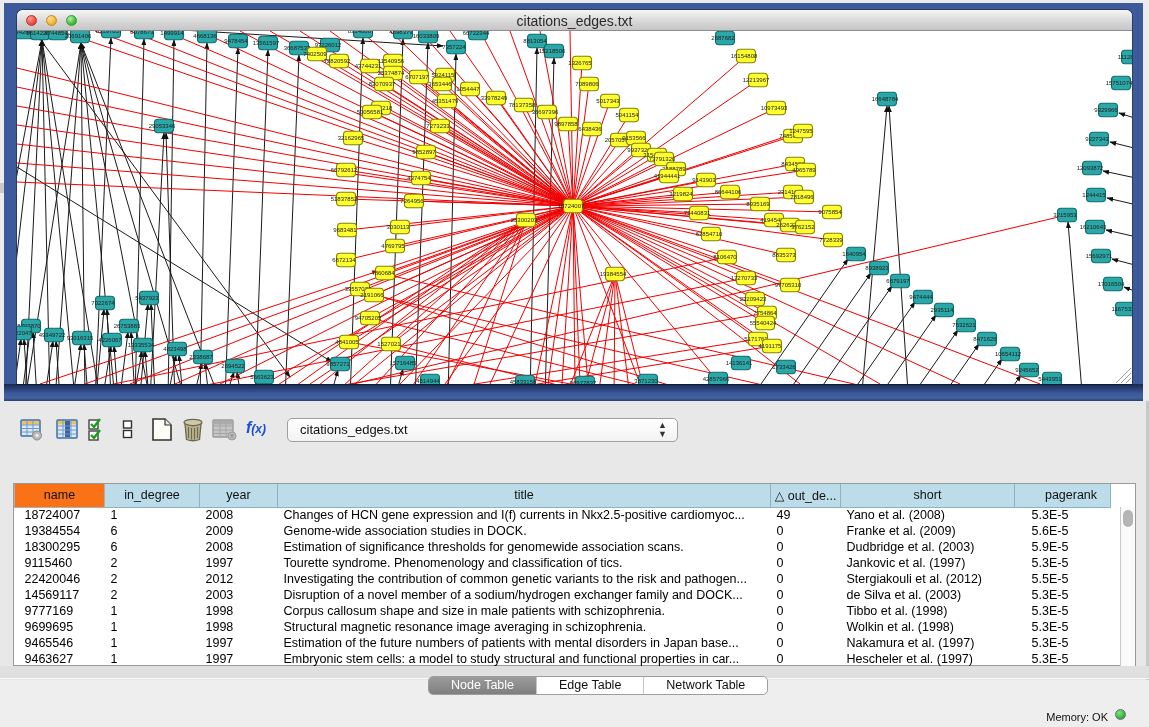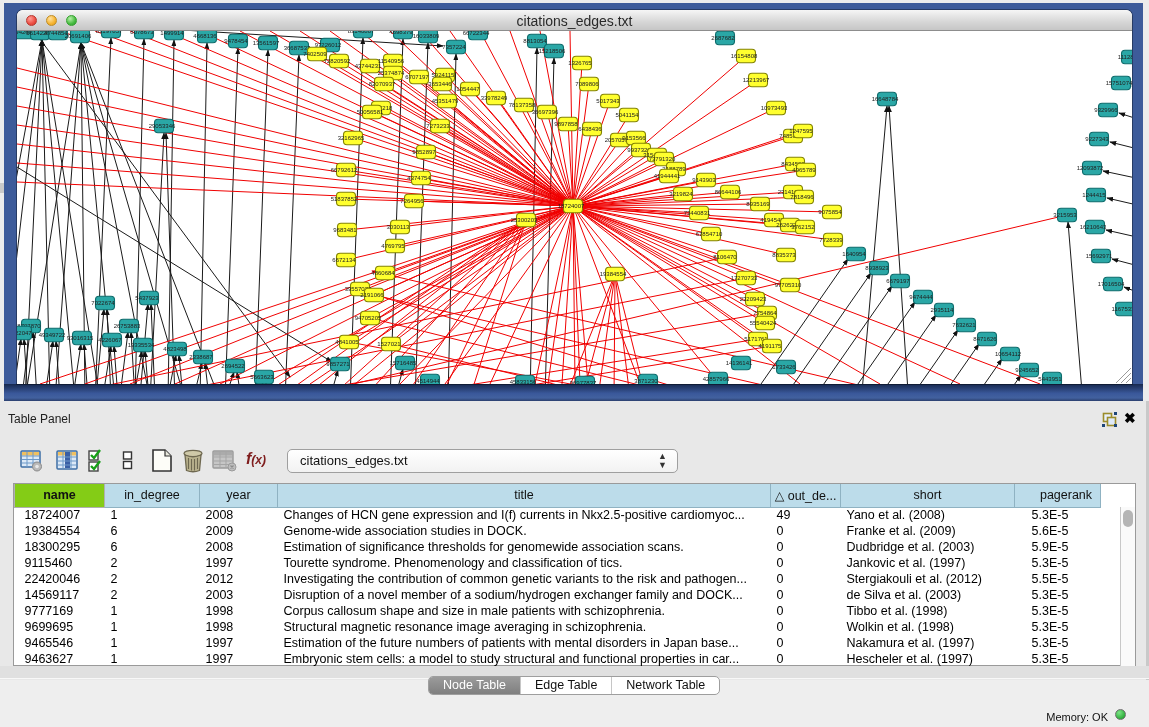--- a/index.html
+++ b/index.html
@@ -18,29 +18,29 @@
 #phead .pt { position:absolute; left:8px; top:11px; font-size:12px; color:#222; }
 #phead .fl { position:absolute; left:1102px; top:11px; }
 #phead .cx { position:absolute; left:1124px; top:9px; font-size:14px; font-weight:bold; color:#000; }
 #toolbar { position:relative; height:52px; background:#e8e8e8; }
 #toolbar svg.ic { position:absolute; top:17px; }
 #combo { position:absolute; left:287px; top:17px; width:391px; height:24px; background:linear-gradient(#fff,#f2f2f2); border:1px solid #9f9f9f; border-radius:5px; font-size:13px; color:#111; line-height:22px; padding-left:12px; }
 #combo .arr { position:absolute; right:10px; top:2px; font-size:9px; color:#333; line-height:9px; text-align:center; }
 #tablewrap { position:absolute; left:13px; top:82px; width:1123px; height:183px; background:#fff; border:1px solid #9a9a9a; }
 table { border-collapse:collapse; table-layout:fixed; width:1078px; font-size:12.5px; }
 th { background:#bcdcea; border:1px solid #8fb2c2; border-top:none; font-weight:normal; font-size:12.5px; color:#111; height:23px; padding:0; }
-th.c1 { background:#84cc16; border-color:#b0b0b0;font-weight:bold; }
+th.c1 { background:#f97316; border-color:#b0b0b0; }
 td { height:16px; padding:0 0 0 6px; color:#000; white-space:nowrap; overflow:hidden; font-size:12.5px; }
 td.c1 { padding-left:10px; }
 .c1 { width:90px; } .c2 { width:95px; } .c3 { width:78px;margin-top:48px; } .c4 { width:493px;margin-left:8px; }
-.c5 { width:70px; } .c6 { width:174px; } .c7 { width:86px;padding-left:17px; }
+.c5 { width:70px; } .c6 { width:174px; } .c7 { width:96px;padding-left:17px; }
 #vsb { position:absolute; right:0px; top:23px; width:15px; height:160px; background:#fafafa; border-left:1px solid #c8c8c8; }
 #vsb .th { position:absolute; left:2px; top:3px; width:10px; height:17px; background:#b5b5b5; border-radius:5px; }
 #tabs { position:absolute; left:428px; top:275px; height:19px; display:flex; border:1px solid #9e9e9e; border-radius:5px; overflow:hidden; background:#fff; }
-#tabs .seg { font-size:12.5px; line-height:17px; padding:0 14px; color:#111; border-left:1px solid #c6c6c6; }
+#tabs .seg { font-size:12.5px; line-height:17px; padding:0 22px; color:#111; border-left:1px solid #c6c6c6; }
 #tabs .seg.first { border-left:none; }
 #tabs .seg.sel { background:linear-gradient(#9b9b9b,#7f7f7f); color:#fff; }
 #mem { position:absolute; right:38px; top:310px; font-size:11px; color:#111; }
 #memdot { position:absolute; right:20px; top:308px; width:11px; height:11px; border-radius:50%; background:radial-gradient(circle at 35% 30%, #7ee487, #2faf3c 70%, #1d8c2a); border:1px solid #6f6f6f; }
 </style></head>
 <body>
 <div id="stage">
   <div id="frame">
       <div class="btm"></div>
     </div>
@@ -583,31 +583,20 @@
             <text x="571" y="207.5" font-size="6" text-anchor="middle" fill="#222">18724007</text>
 <line x1="1116" y1="383" x2="1131" y2="368" stroke="#9a9a9a" stroke-width="1"></line>
 <line x1="1121" y1="383" x2="1131" y2="373" stroke="#9a9a9a" stroke-width="1"></line>
 <line x1="1126" y1="383" x2="1131" y2="378" stroke="#9a9a9a" stroke-width="1"></line>
 </g>
         </svg>
       </div>
   </div>
   <div id="grip" style="position:absolute;left:569px;top:401px;width:0;height:0;border-left:5px solid transparent;border-right:5px solid transparent;border-bottom:5px solid #8f8f8f;"></div>
   <div id="panel">
-    <div id="phead">
-      <div class="pt">Table Panel</div>
-      <svg class="fl" width="15" height="15">
-          <rect x="1.5" y="1.5" width="8" height="8" fill="#e8f0fa" stroke="#9b8c2a" stroke-width="1.6"></rect>
-          <rect x="5.5" y="5.5" width="8" height="8" fill="#dfeafa" stroke="#9b8c2a" stroke-width="1.6"></rect>
-          <rect x="12" y="0" width="3" height="3" fill="#1d4577"></rect>
-          <rect x="0" y="12" width="3" height="3" fill="#1d4577"></rect>
-          <rect x="12" y="12" width="3" height="3" fill="#1d4577"></rect>
-        </svg>
-      <div class="cx">✖</div>
-    </div>
     <div id="toolbar">
       <svg class="ic" style="left:20px" width="24" height="24">
         <rect x="1" y="2" width="19" height="16" fill="#dce9f7" stroke="#3d6ea5" stroke-width="1.5" rx="1"></rect>
         <rect x="2" y="3" width="17" height="3.5" fill="#f0c060"></rect>
         <path d="M2 7h17 M2 10.5h17 M2 14h17 M7 3v15 M13 3v15" stroke="#6c99c8" stroke-width="1" fill="none"></path>
         <circle cx="17" cy="17.5" r="4.5" fill="#b9b9b9" stroke="#8a8a8a"></circle>
         <circle cx="17" cy="17.5" r="1.8" fill="#e8e8e8"></circle>
       </svg>
       <svg class="ic" style="left:56px" width="24" height="24">
         <rect x="1" y="2" width="20" height="18" fill="#dce9f7" stroke="#3d6ea5" stroke-width="1.5" rx="1"></rect>
@@ -634,21 +623,21 @@
         <path d="M3 6 L4.5 21.5 Q11 24 17.5 21.5 L19 6 Q11 9.5 3 6 Z" fill="#b8b18d" stroke="#6e6850" stroke-width="1.3"></path>
         <path d="M6.5 9v11 M9.5 10v11.5 M12.5 10v11.5 M15.5 9v11" stroke="#6e6850" stroke-width="1.1"></path>
       </svg>
       <svg class="ic" style="left:212px" width="26" height="24">
         <rect x="1" y="2" width="20" height="17" fill="#c6c6c6" stroke="#9a9a9a" stroke-width="1.4" rx="1"></rect>
         <rect x="2" y="3" width="18" height="3.5" fill="#ababab"></rect>
         <path d="M2 8h18 M2 12h18 M2 15.5h18 M8 3v16 M14 3v16" stroke="#a5a5a5" stroke-width="1"></path>
         <circle cx="20" cy="18" r="4" fill="#bdbdbd" stroke="#9a9a9a"></circle>
         <path d="M18.5 16.5l3 3 M21.5 16.5l-3 3" stroke="#8b8b8b" stroke-width="1.2"></path>
       </svg>
-      <div style="position:absolute;left:246px;top:18px;font-size:16px;font-style:italic;font-weight:bold;color:#7f1d1d;">f<span style="font-size:12px;">(x)</span></div>
+      <div style="position:absolute;left:246px;top:18px;font-size:16px;font-style:italic;font-weight:bold;color:#1d4ed8;">f<span style="font-size:12px;">(x)</span></div>
       <div id="combo">citations_edges.txt<div class="arr">▲<br>▼</div></div>
     </div>
     <div id="tablewrap">
       <table>
         <tbody>
             <tr>
               <th class="c1">name</th>
               <th class="c2">in_degree</th>
               <th class="c3">year</th>
               <th class="c4">title</th>

